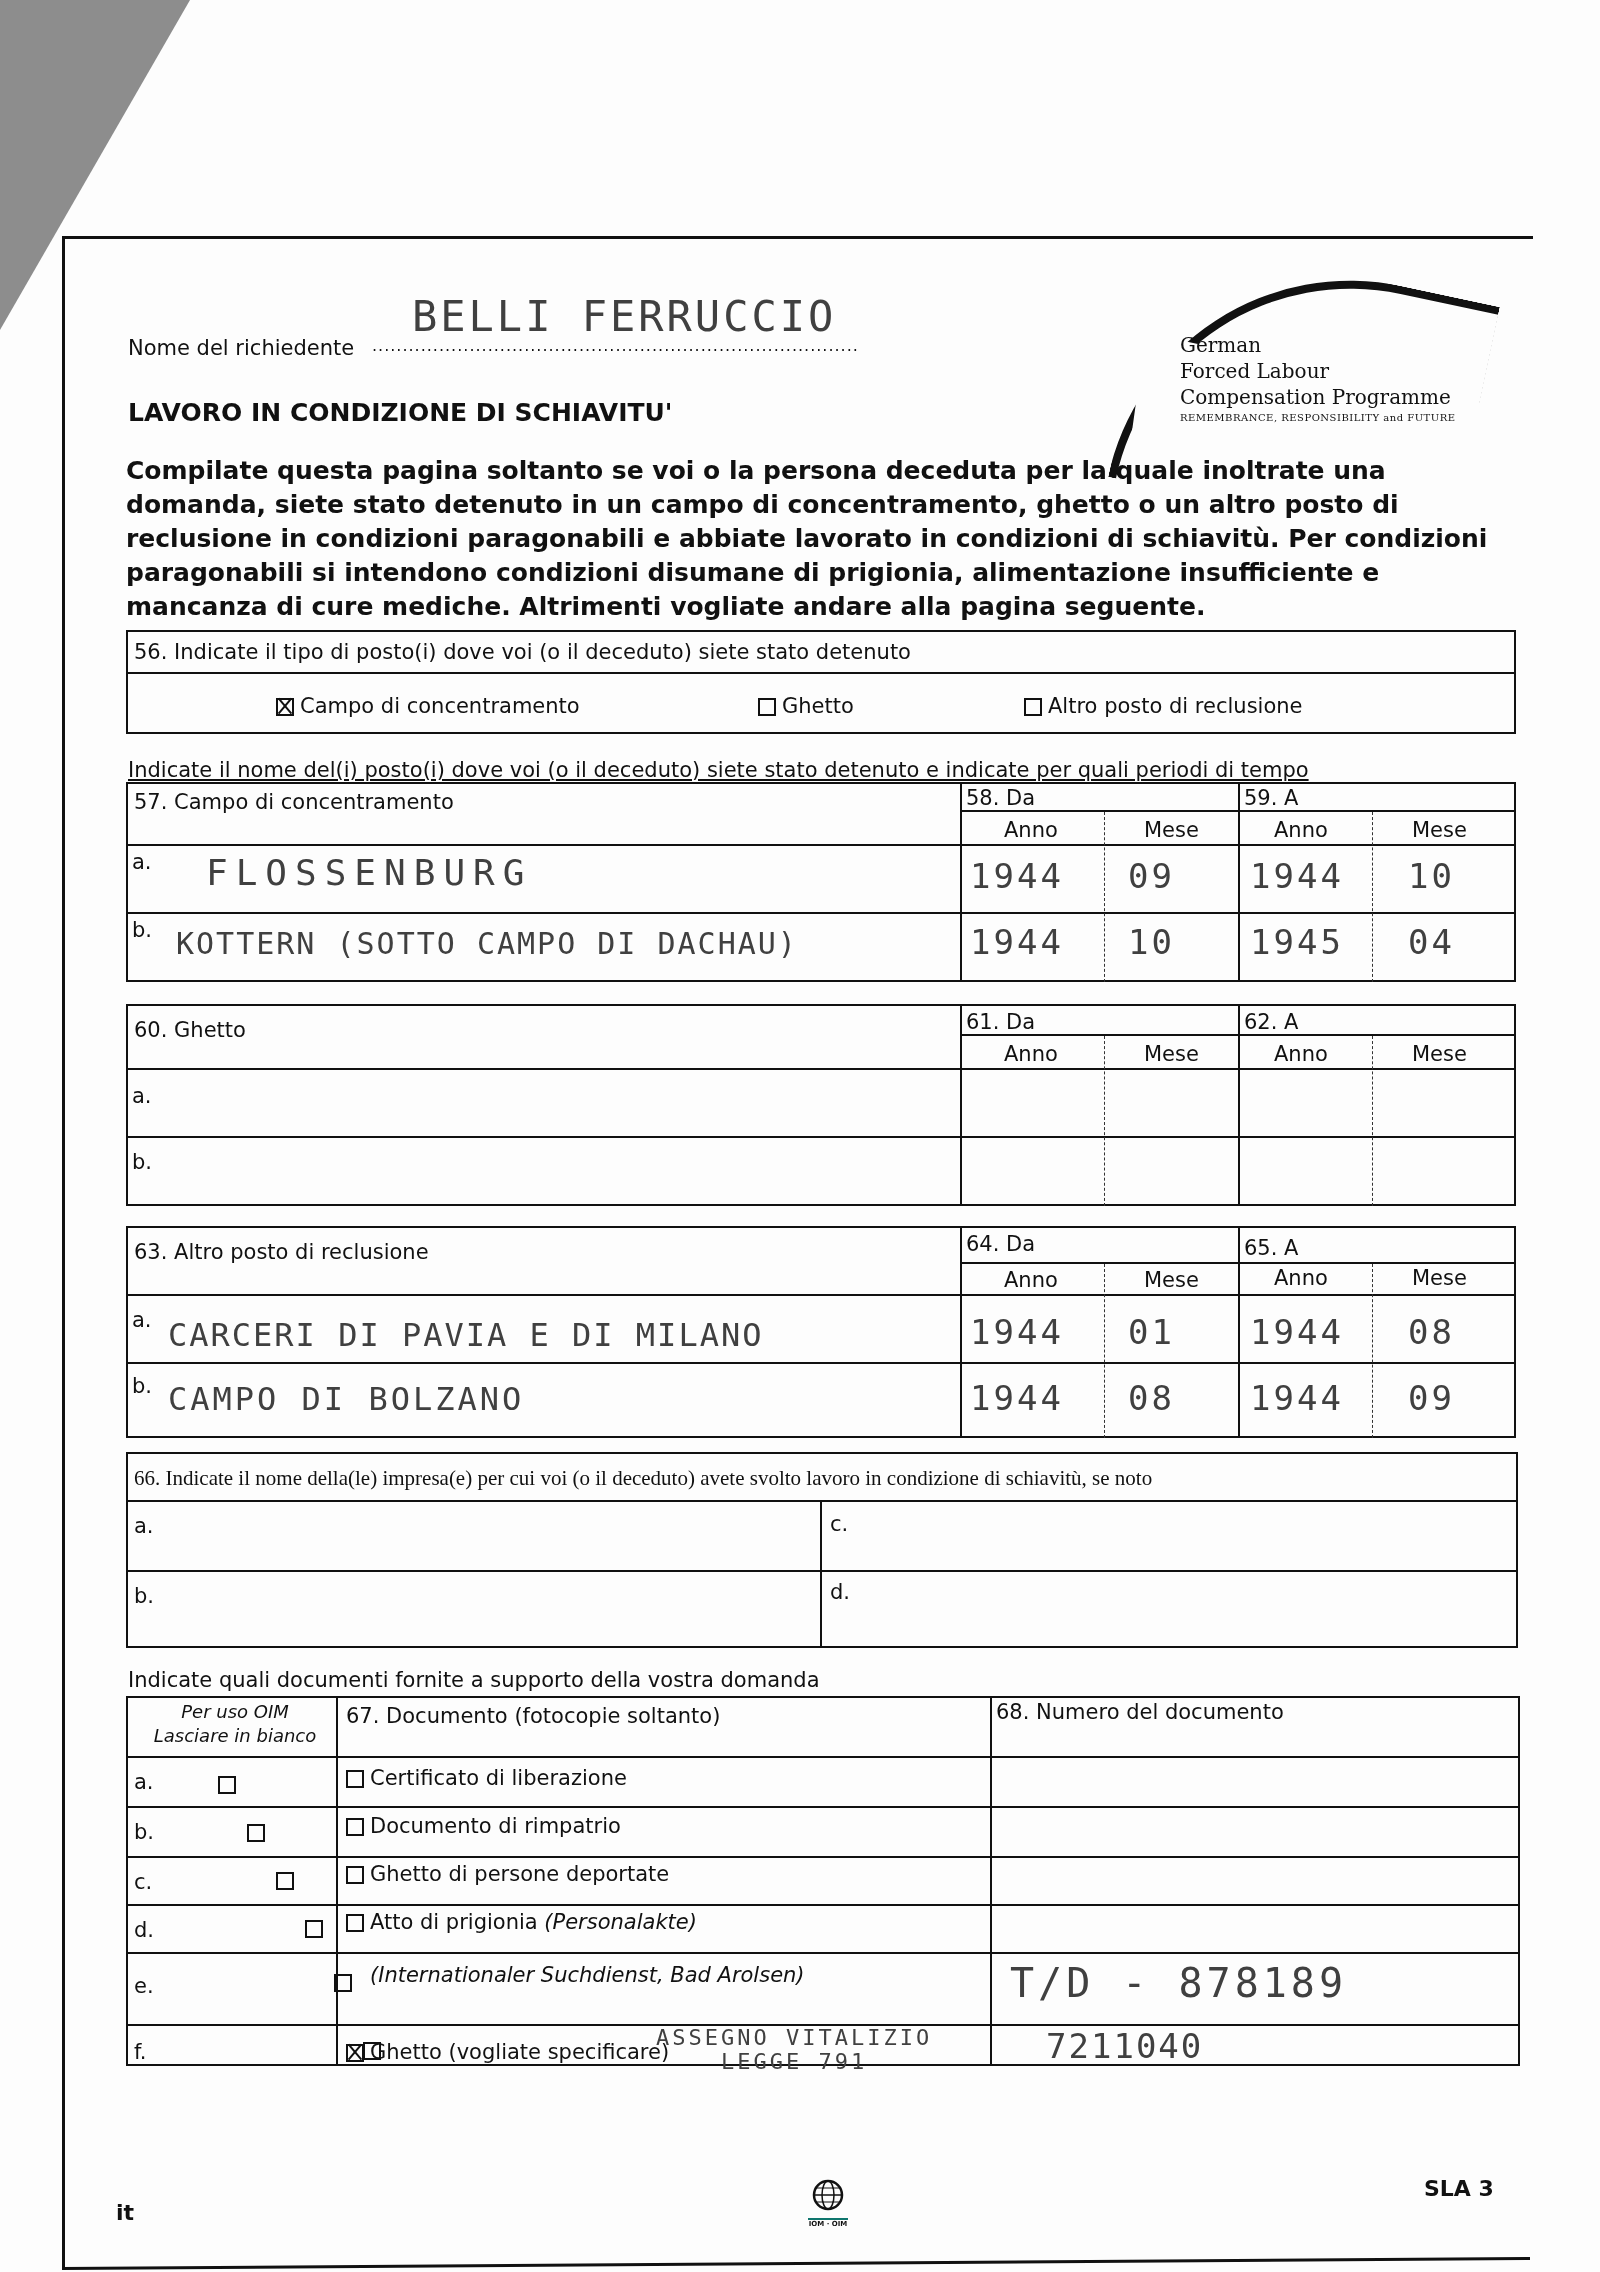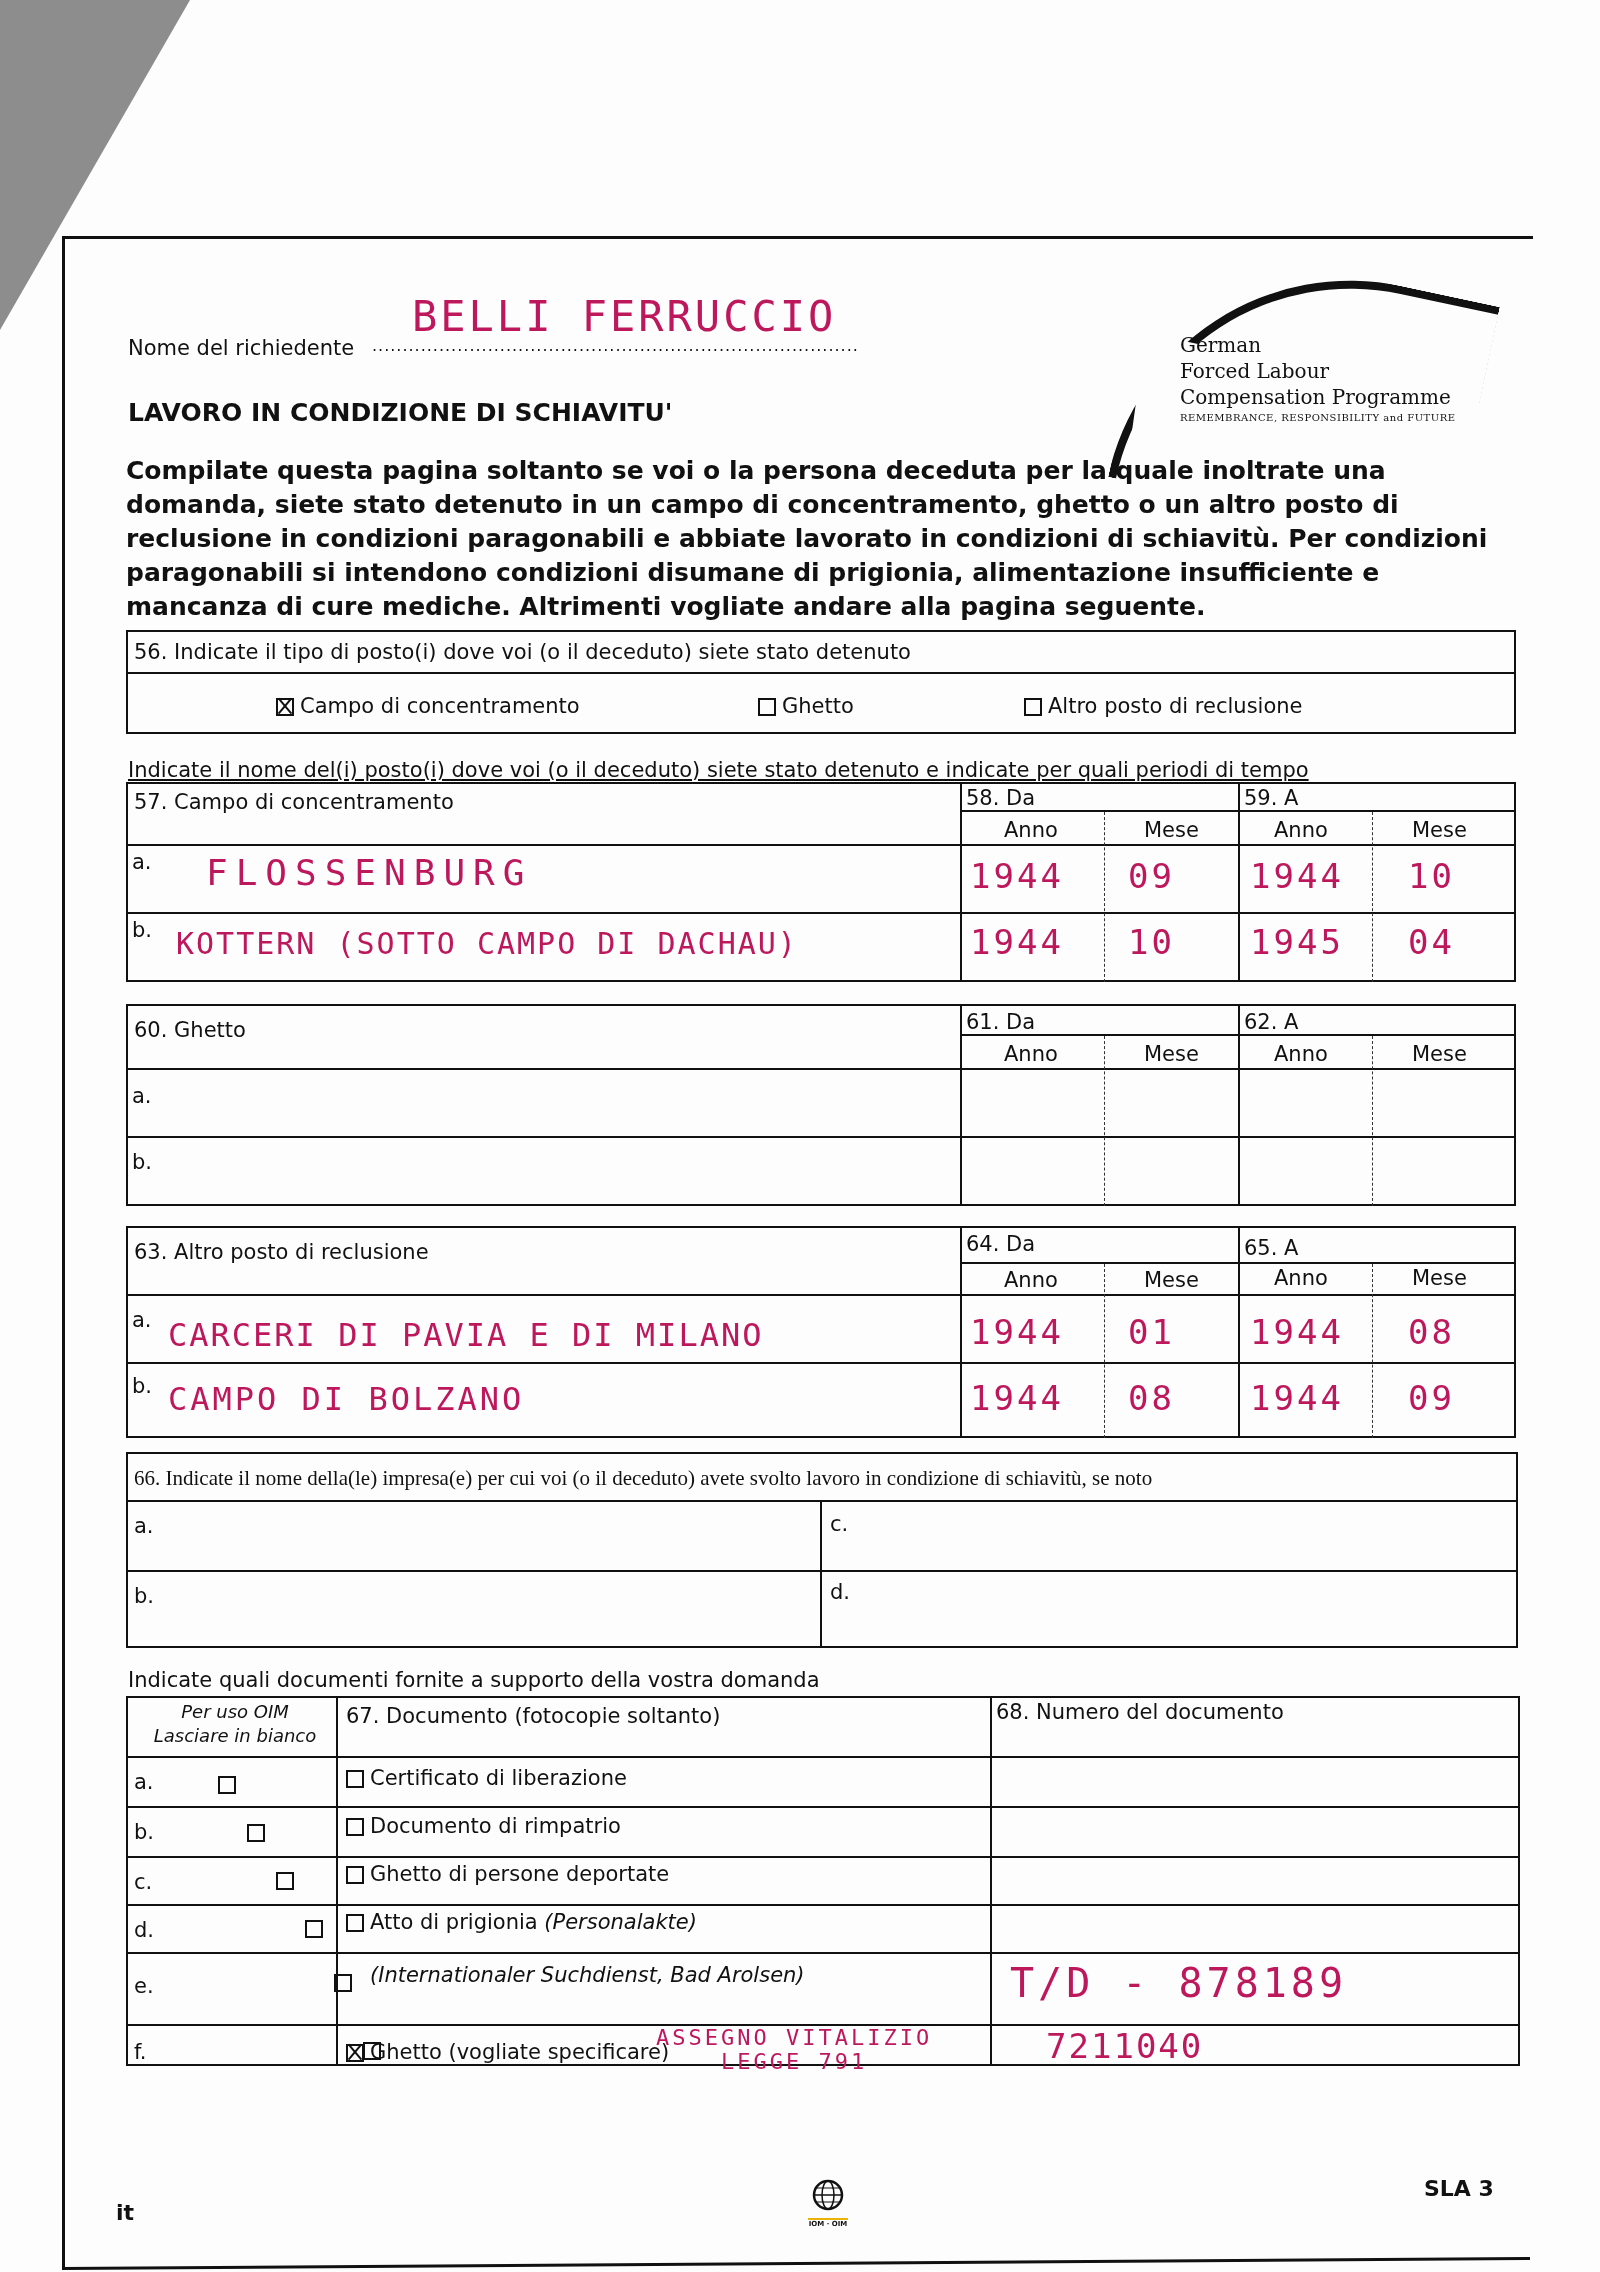--- a/index.html
+++ b/index.html
@@ -3,21 +3,21 @@
 <meta charset="utf-8">
 <style>
   html, body { margin:0; padding:0; }
   body { width:1600px; height:2272px; background:#fdfdfd; position:relative; overflow:hidden;
          font-family:"DejaVu Sans", sans-serif; color:#111; }
   .scan-shadow { position:absolute; left:0; top:0; width:0; height:0;
          border-top:330px solid #8d8d8d; border-right:190px solid transparent; }
   .frame { position:absolute; left:62px; top:236px; width:1468px; height:2030px;
          border-left:3px solid #111; border-top:3px solid #111; }
   .abs { position:absolute; }
-  .hand { font-family:"DejaVu Sans Mono", monospace; color:#be185d; letter-spacing:3px; }
+  .hand { font-family:"DejaVu Sans Mono", monospace; color:#404040; letter-spacing:3px; }
   .label-sm { font-size:21px; }
   .box { position:absolute; border:2.5px solid #111; box-sizing:border-box; }
   .hline { position:absolute; height:2px; background:#111; }
   .vline { position:absolute; width:1.5px; background:#111; }
   .vdash { position:absolute; width:0; border-left:1.5px dashed #333; }
   .chk { display:inline-block; width:14px; height:14px; border:2px solid #111; vertical-align:middle; margin-right:6px; position:relative; }
   .chk.x::before, .chk.x::after { content:""; position:absolute; left:-3px; top:5px; width:20px; height:2px; background:#111; }
   .chk.x::before { transform:rotate(50deg); }
   .chk.x::after { transform:rotate(-50deg); }
   .intro { font-weight:bold; font-size:25px; line-height:34px; }
@@ -210,19 +210,19 @@
 
 <div class="abs" style="left:116px;top:2200px;font-size:22px;font-weight:bold;">it</div>
 <div class="abs" style="left:808px;top:2178px;width:40px;text-align:center;">
   <svg width="34" height="34" viewBox="0 0 34 34">
     <circle cx="17" cy="17" r="14" fill="none" stroke="#111" stroke-width="2.5"></circle>
     <ellipse cx="17" cy="17" rx="6" ry="14" fill="none" stroke="#111" stroke-width="1.5"></ellipse>
     <line x1="3" y1="17" x2="31" y2="17" stroke="#111" stroke-width="1.5"></line>
     <line x1="5" y1="10" x2="29" y2="10" stroke="#111" stroke-width="1"></line>
     <line x1="5" y1="24" x2="29" y2="24" stroke="#111" stroke-width="1"></line>
   </svg>
-  <div style="border-top:2px solid #eab308;font-size:7px;font-weight:bold;margin-top:2px;">IOM · OIM</div>
+  <div style="border-top:2px solid #0f766e;font-size:7px;font-weight:bold;margin-top:2px;">IOM · OIM</div>
 </div>
 <div class="abs" style="left:1424px;top:2176px;font-size:22px;font-weight:bold;">SLA 3</div>
 <div class="hline" style="left:62px;top:2262px;width:1468px;height:3px;transform:rotate(-0.4deg);"></div>
 
 
 
 
 </body></html>

